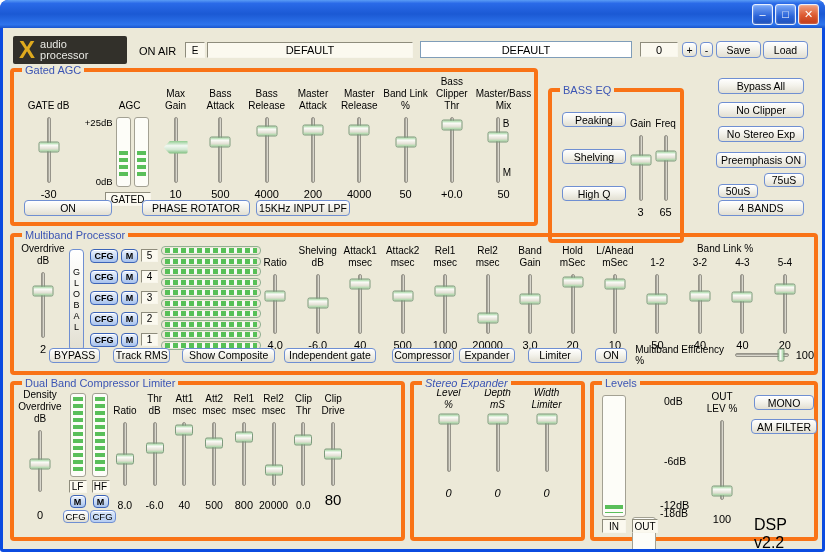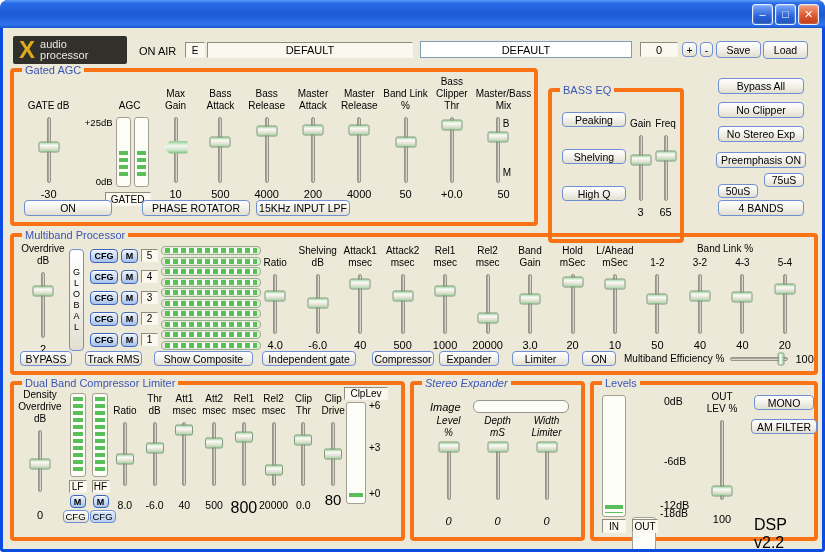--- a/index.html
+++ b/index.html
@@ -56,21 +56,21 @@
   .mix-scale{display:flex;flex-direction:column;justify-content:space-between;height:60px;font-size:10px;margin-top:6px;}
 
   .beq-row{display:flex;padding:12px 4px 0 10px;gap:4px;}
   .beq-btns{display:flex;flex-direction:column;gap:22px;margin-top:8px;width:66px;}
   .beq-btns .btn{height:15px;width:64px;}
   .beq-row .scol{width:40px;}
 
   .mb-sliders{position:absolute;left:240px;top:6px;right:8px;display:flex;}
   .mb-sliders .scol{flex:1;}
   .mb-bottom{position:absolute;left:0;right:0;bottom:5px;display:flex;align-items:center;padding-left:6px;font-size:10px;}
-  .mb-bottom .btn{height:15px;}
+  .mb-bottom .btn{height:15px;margin-left:29px;}
 
   .db-sliders{position:absolute;left:96px;top:2px;width:238px;display:flex;}
   .db-sliders .scol{flex:1;}
   .db-sliders .slabel{height:30px;}
   .st-sliders{display:flex;padding:0 10px;}
   .st-sliders .scol{flex:1;}
 </style>
 </head>
 <body>
 
@@ -516,21 +516,21 @@
             </div>
             <div class="sval" style="margin-top:12px;font-size:10.5px;">500</div>
           </div>
 
           <div class="scol">
             <div class="slabel">Rel1
 msec</div>
             <div class="track h64">
               <div class="thumb" style="width: 18px; top: 22%;"></div>
             </div>
-            <div class="sval" style="margin-top:12px;font-size:16px;">800</div>
+            <div class="sval" style="margin-top:12px;font-size:11px;">800</div>
           </div>
 
           <div class="scol">
             <div class="slabel">Rel2
 msec</div>
             <div class="track h64">
               <div class="thumb" style="width: 18px; top: 76%;"></div>
             </div>
             <div class="sval" style="margin-top:12px;font-size:10.5px;">20000</div>
           </div>
@@ -546,41 +546,24 @@
 
           <div class="scol">
             <div class="slabel">Clip
 Drive</div>
             <div class="track h64">
               <div class="thumb" style="width: 18px; top: 50%;"></div>
             </div>
             <div class="sval" style="margin-top:4px;font-size:15px;">80</div>
           </div>
         </div>
-      <div class="abs" style="right:4px;top:2px;width:54px;">
-        <span class="sunken" style="width:44px;height:13px;margin-left:1px;">ClpLev</span>
-        <div style="display:flex;gap:3px;margin-top:2px;">
-          <div class="vmeter" style="width:20px;height:102px;margin-left:3px;">
-              <div class="lit" style="bottom:3px;height:7px;"></div>
-            </div>
-          <div style="position:relative;width:22px;height:102px;font-size:10px;">
-            <span class="abs" style="top:-2px;">+6</span>
-            <span class="abs" style="top:40px;">+3</span>
-            <span class="abs" style="top:86px;">+0</span>
-          </div>
-        </div>
-      </div>
     </div>
 
     <div class="group" style="left:407px;top:353px;width:175px;height:160px;font-style:italic;">
       <span class="gtitle">Stereo Expander</span>
-      <div style="display:flex;align-items:center;gap:12px;margin:15px 0 0 16px;">
-        <span style="font-size:11px;">Image</span>
-        <span style="width:96px;height:13px;background:#fdfdf8;border:1px solid #98968a;border-radius:6px;display:inline-block;"></span>
-      </div>
       <div class="st-sliders">
 
           <div class="scol">
             <div class="slabel">Level
 %</div>
             <div class="track h56">
               <div class="thumb" style="top: 4%;"></div>
             </div>
             <div class="sval" style="margin-top:14px;">0</div>
           </div>

